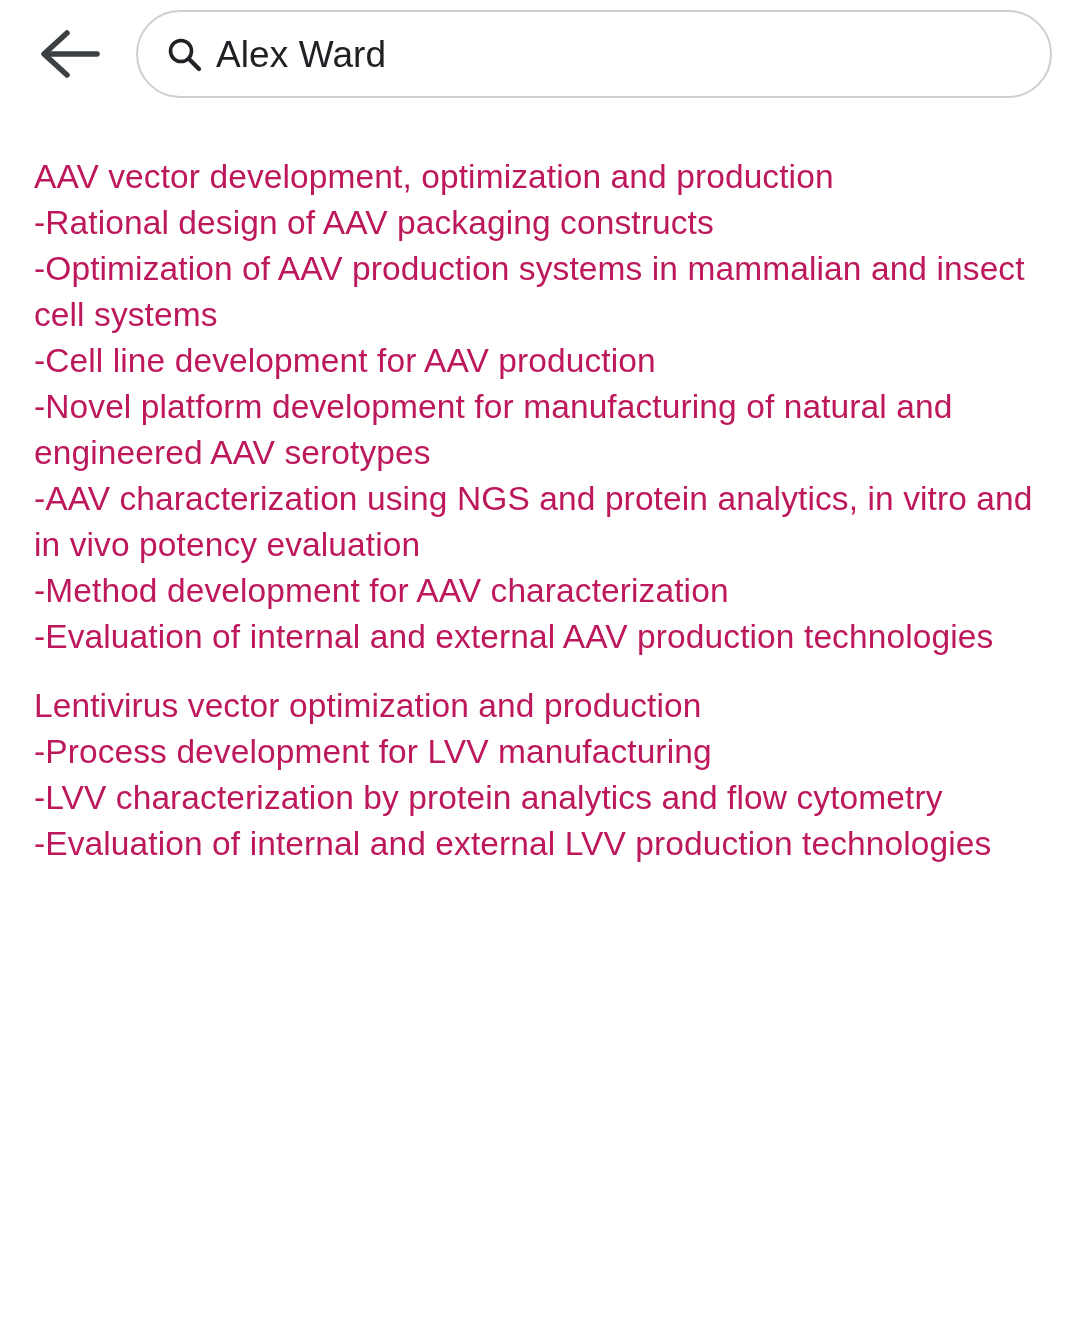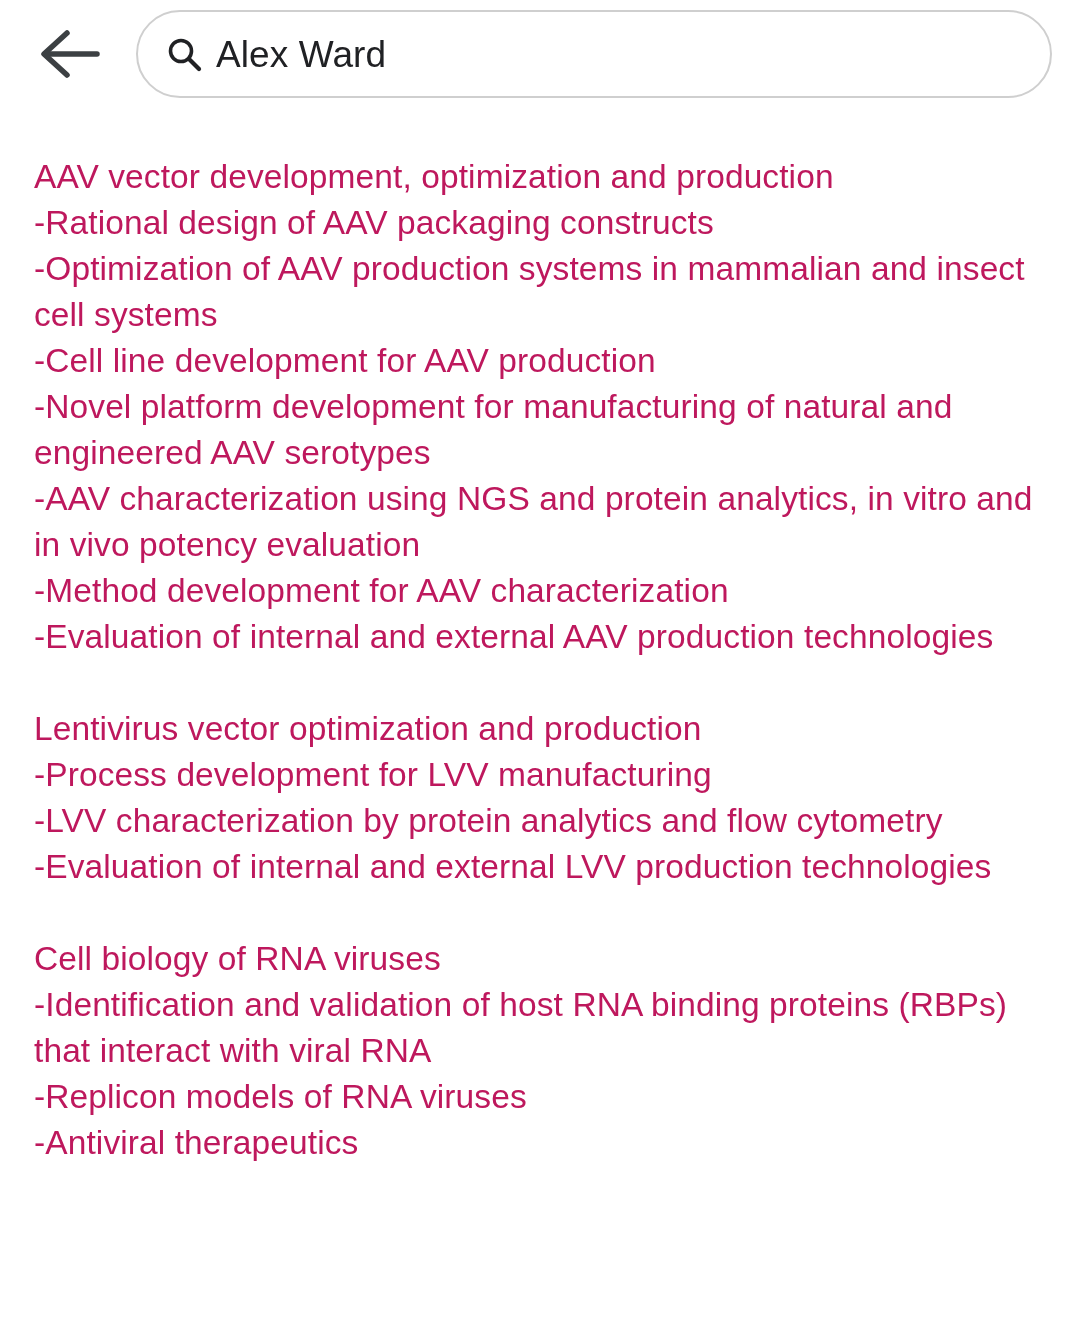--- a/index.html
+++ b/index.html
@@ -79,21 +79,21 @@
   }
   .para {
     font-size: 33.5px;
     line-height: 46px;
     color: #be185d;
     white-space: pre-wrap;
     margin: 0;
     letter-spacing: 0.1px;
   }
   .para + .para {
-    margin-top: 46px;
+    margin-top: 23px;
   }
 </style>
 </head>
 <body>
 
 <div class="app">
 
   <div class="topbar">
 
     <div class="back-button">
@@ -125,19 +125,15 @@
 -Optimization of AAV production systems in mammalian and insect cell systems
 -Cell line development for AAV production
 -Novel platform development for manufacturing of natural and engineered AAV serotypes
 -AAV characterization using NGS and protein analytics, in vitro and in vivo potency evaluation
 -Method development for AAV characterization
 -Evaluation of internal and external AAV production technologies</p>
     <p class="para">Lentivirus vector optimization and production
 -Process development for LVV manufacturing
 -LVV characterization by protein analytics and flow cytometry
 -Evaluation of internal and external LVV production technologies</p>
-    <p class="para">Cell biology of RNA viruses
--Identification and validation of host RNA binding proteins (RBPs) that interact with viral RNA
--Replicon models of RNA viruses
--Antiviral therapeutics</p>
   </div>
 
 </div>
 
 </body></html>

